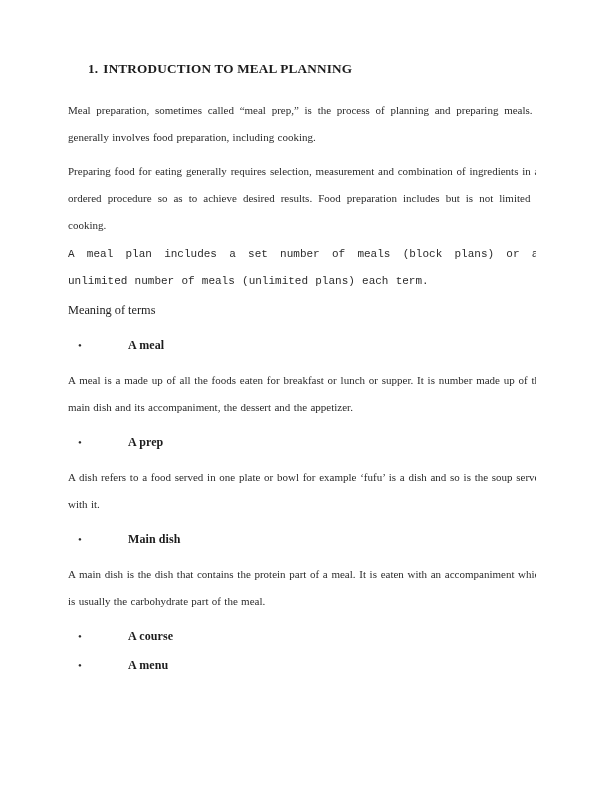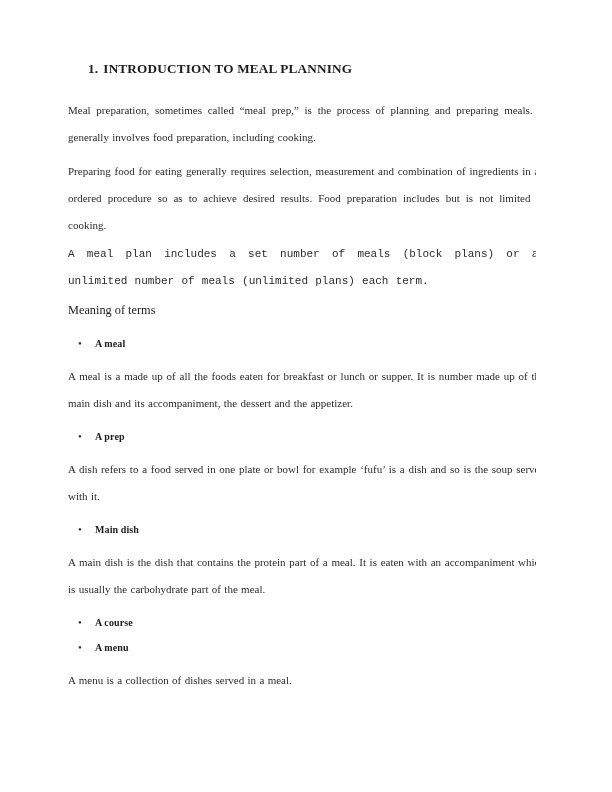--- a/index.html
+++ b/index.html
@@ -62,24 +62,25 @@
     margin: 14px 0 14px 10px;
   }
   .bullet-dot {
     width: 17px;
     flex: 0 0 17px;
     font-size: 11px;
     line-height: 1;
     color: #2b2b2b;
   }
   .bullet-label {
-    font-size: 10px;
+    font-size: 12px;
     font-weight: bold;
     color: #1c1c1c;
     letter-spacing: 0.1px;
+    margin-left: 33px;
   }
   .term-block {
     margin-bottom: 2px;
   }
 </style>
 </head>
 <body>
 
 <div class="page">
   <div class="content">
@@ -125,17 +126,16 @@
         <span class="bullet-dot">•</span>
         <span class="bullet-label">A course</span>
       </div>
     </div>
 
     <div class="term-block">
       <div class="bullet-row">
         <span class="bullet-dot">•</span>
         <span class="bullet-label">A menu</span>
       </div>
-      <p class="body-para">A menu is a collection of dishes served in a meal.</p>
     </div>
 
   </div>
 </div>
 
 </body></html>

